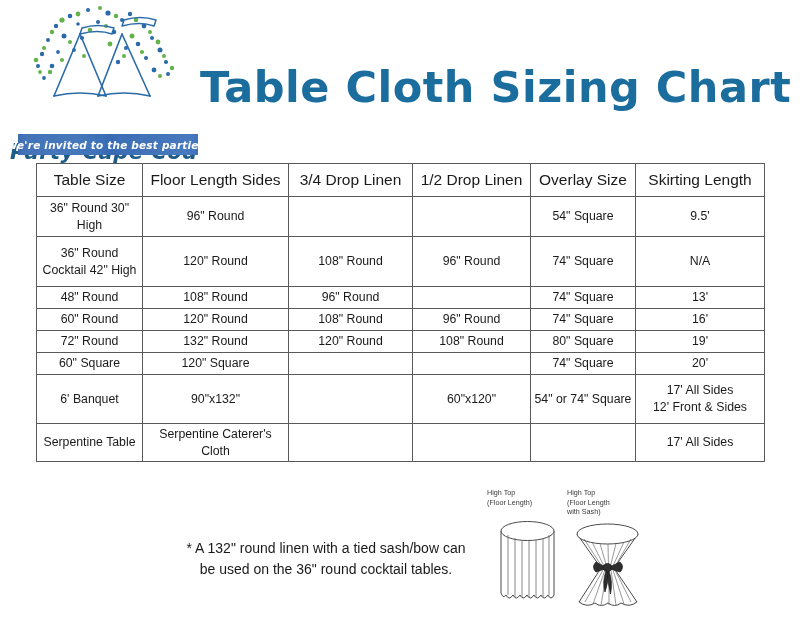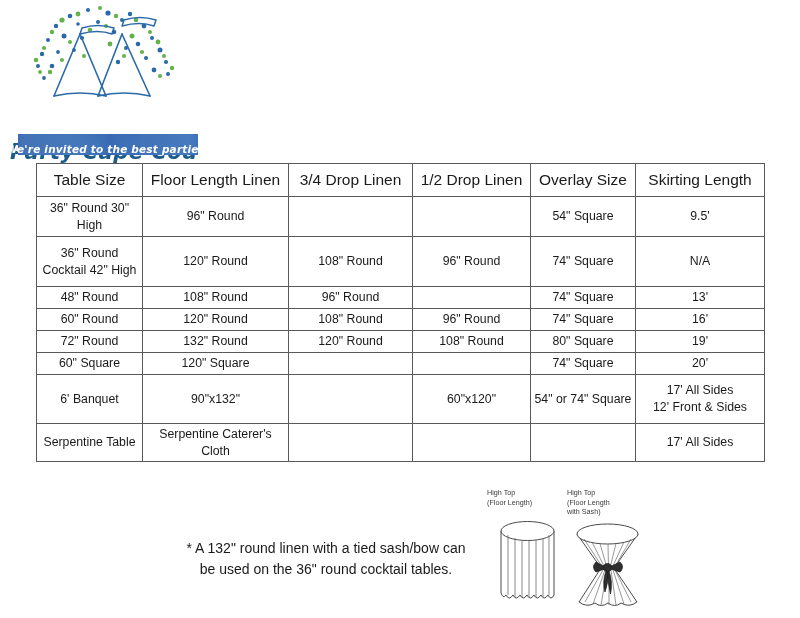--- a/index.html
+++ b/index.html
@@ -61,21 +61,21 @@
     left: 8px;
     top: 130px;
     width: 180px;
     height: 21px;
     background:
       radial-gradient(circle at 18% 40%, rgba(90,150,205,0.55) 0 18%, rgba(0,0,0,0) 40%),
       radial-gradient(circle at 52% 70%, rgba(70,130,195,0.5) 0 16%, rgba(0,0,0,0) 38%),
       radial-gradient(circle at 82% 30%, rgba(95,155,210,0.5) 0 16%, rgba(0,0,0,0) 38%),
       linear-gradient(100deg, #27489b 0%, #2b56a6 40%, #24499c 70%, #2f5cae 100%);
     display: flex;
-    align-items: flex-end;
+    align-items: center;
     justify-content: center;
   }
   #logo-banner span {
     font-family: "DejaVu Sans", sans-serif;
     font-style: italic;
     font-size: 10.5px;
     font-weight: bold;
     color: #ffffff;
     white-space: nowrap;
     letter-spacing: 0.2px;
@@ -267,35 +267,36 @@
       </svg>
     </div>
 
     <div id="logo-wordmark">Party Cape Cod</div>
 
     <div id="logo-banner">
       <span>We're invited to the best parties!</span>
     </div>
   </div>
 
+  <div id="chart-title">Table Cloth Sizing Chart</div>
 </div>
 
 <table id="sizing-table">
   <colgroup>
     <col class="col-1">
       <col class="col-2">
       <col class="col-3">
     <col class="col-4">
       <col class="col-5">
       <col class="col-6">
   </colgroup>
   <thead>
     <tr>
       <th>Table Size</th>
-      <th>Floor Length Linen</th>
+      <th>Floor Length Sides</th>
       <th>3/4 Drop Linen</th>
       <th>1/2 Drop Linen</th>
       <th>Overlay Size</th>
       <th>Skirting Length</th>
     </tr>
   </thead>
   <tbody>
     <tr class="r-tall2">
       <td>36" Round 30" High</td>
       <td>96" Round</td>

